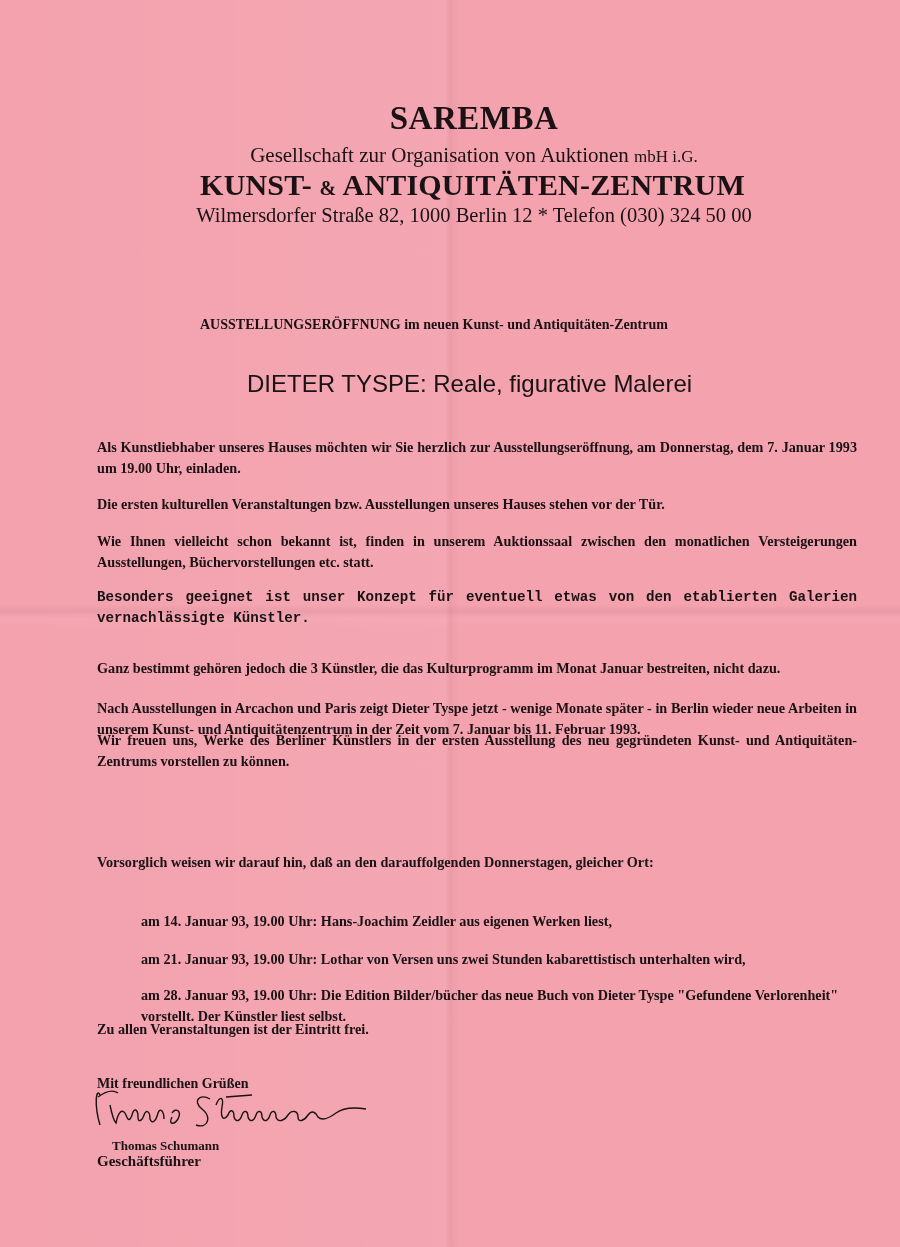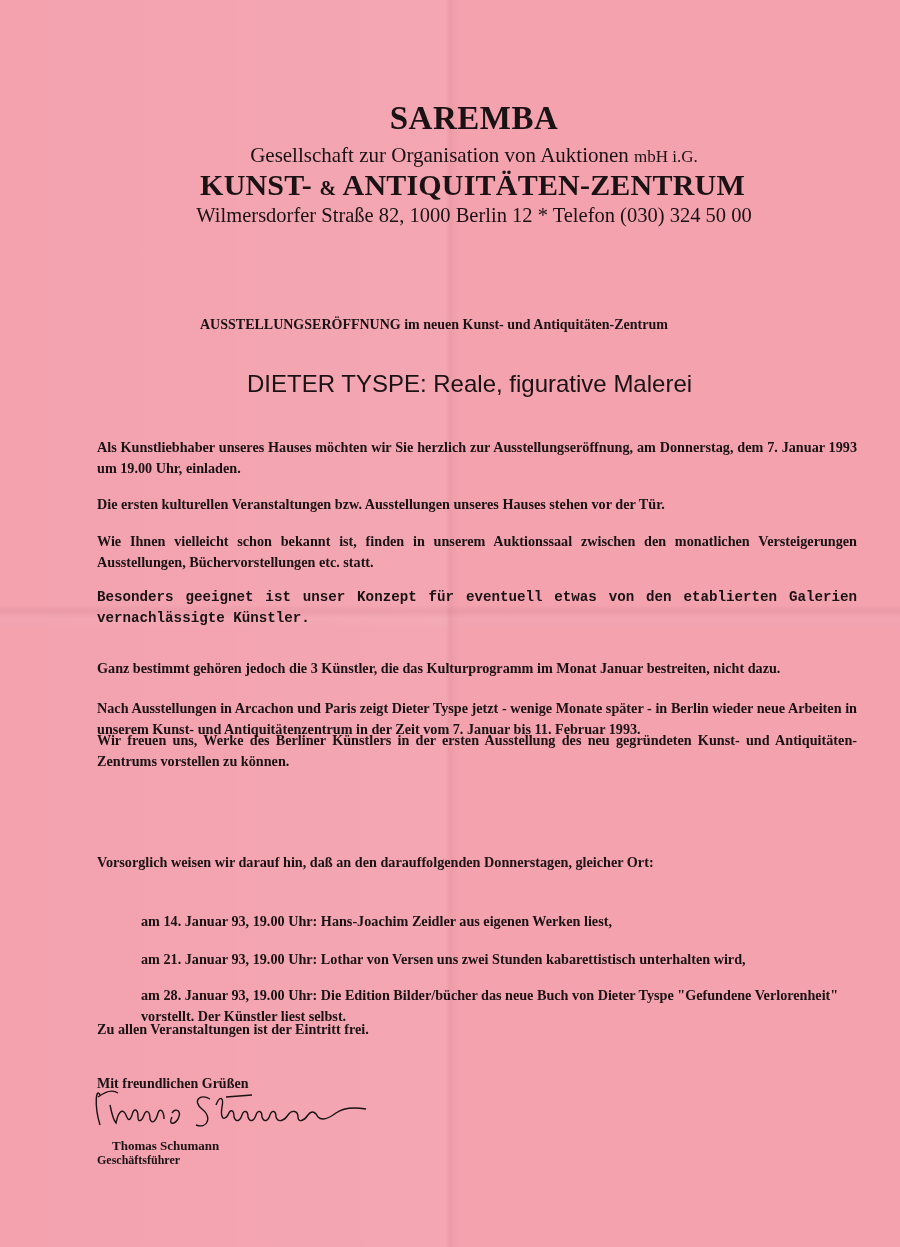--- a/index.html
+++ b/index.html
@@ -30,21 +30,21 @@
   .title-line .strong { font-weight: normal; }
   .para {
     position: absolute; left: 97px; width: 760px;
     font-size: 14.2px; font-weight: bold; line-height: 21px;
     text-align: justify;
   }
   .para.nojust { text-align: left; }
   .indent { left: 141px; width: 716px; margin-top: 21px; }
   .sig-greet { top: 1076px; left: 97px; font-size: 14px; font-weight: bold; }
   .sig-name { top: 1130px; left: 112px; font-size: 13px; font-weight: bold; margin-top: 8px; }
-  .sig-role { top: 1153px; left: 97px; font-size: 12px; font-weight: bold; }
+  .sig-role { top: 1153px; left: 97px; font-size: 15px; font-weight: bold; }
   .signature { position: absolute; left: 92px; top: 1085px; width: 290px; height: 60px; }
 </style>
 </head>
 <body>
 
 <div class="paper"></div>
 
 <div class="abs h1">SAREMBA</div>
 
 <div class="abs sub">

